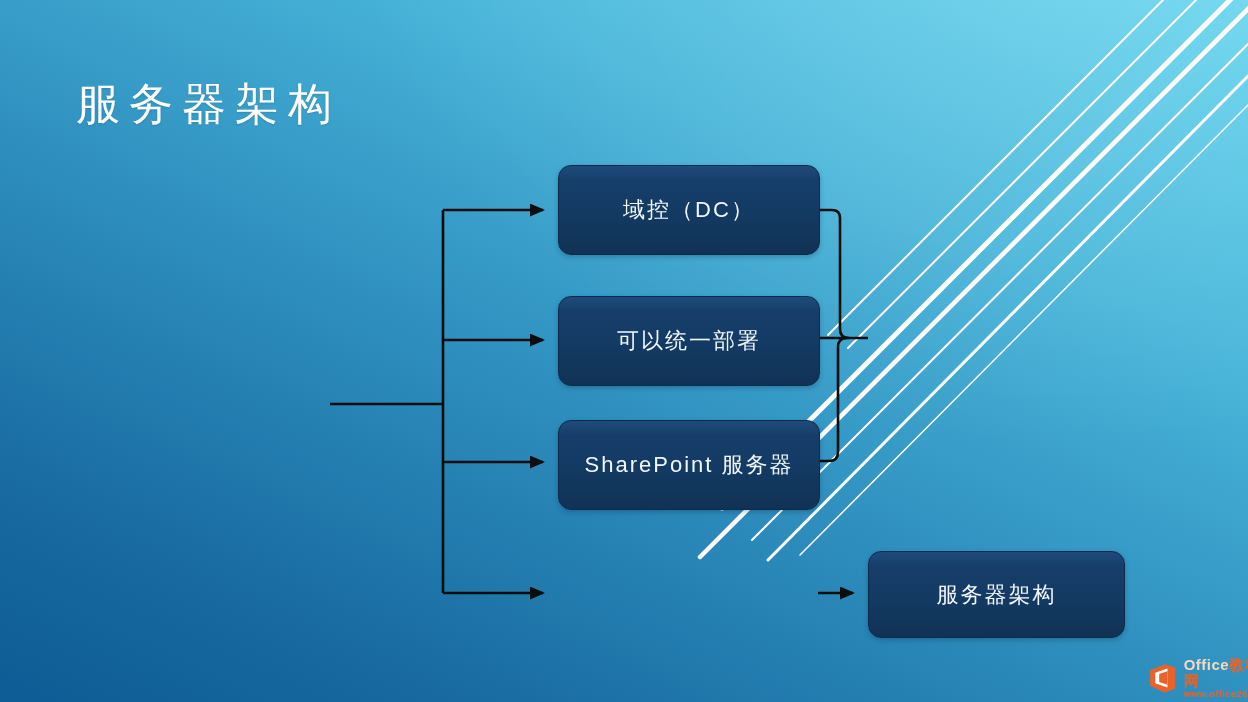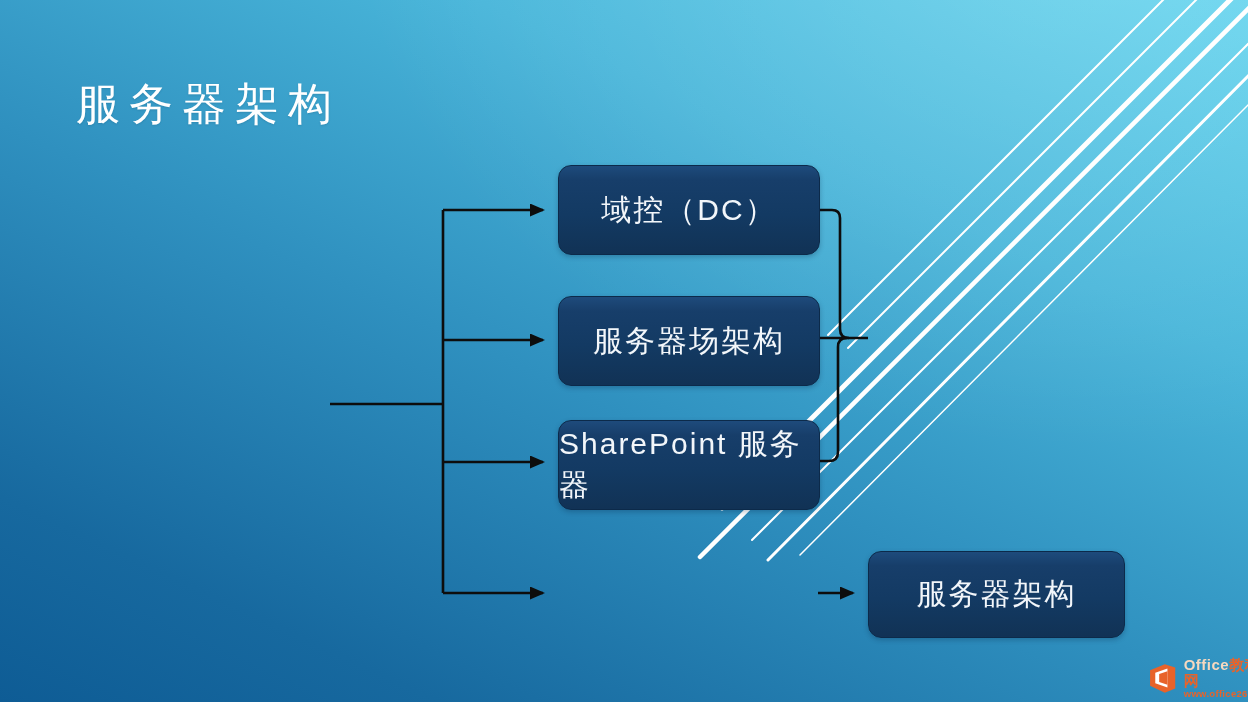--- a/index.html
+++ b/index.html
@@ -18,21 +18,21 @@
     font-size:44px;font-weight:200;color:#ffffff;
     letter-spacing:9px;line-height:1.1;
     text-shadow:0 1px 2px rgba(0,40,70,.15);
   }
   svg.layer{position:absolute;left:0;top:0;}
   .node{
     position:absolute;display:flex;align-items:center;justify-content:center;
     background:linear-gradient(180deg,#1e4b7c 0%,#173e6a 16%,#133a63 55%,#113255 100%);
     border:1px solid #0c2a4a;border-radius:13px;
     box-shadow:0 2px 5px rgba(0,25,55,.25);
-    color:#f2f6fa;font-size:30px;font-weight:300;letter-spacing:2px;
+    color:#f2f6fa;font-size:22px;font-weight:300;letter-spacing:2px;
   }
   .watermark{
     position:absolute;left:1144px;top:658px;height:40px;
     display:flex;align-items:center;gap:5px;
   }
   .wm-text{display:flex;flex-direction:column;line-height:1.05;}
   .wm-brand{font-size:15px;font-weight:bold;letter-spacing:0.5px;}
   .wm-brand .en{color:#f6d8bf;margin-top:28px;}
   .wm-brand .cn{color:#e8632a;}
   .wm-url{font-size:9.5px;font-weight:bold;color:#e8632a;letter-spacing:0.3px;}
@@ -78,21 +78,21 @@
   </svg>
 
   <div class="slide-title">服务器架构</div>
 
 
   <div class="node" style="left:558px;top:165px;width:260px;height:88px">
     <span>域控（DC）</span>
   </div>
 
   <div class="node" style="left:558px;top:296px;width:260px;height:88px">
-    <span>服务器场架构</span>
+    <span>可以统一部署</span>
   </div>
 
   <div class="node" style="left:558px;top:420px;width:260px;height:88px">
     <span>SharePoint 服务器</span>
   </div>
 
 
 
   <div class="node" style="left:868px;top:551px;width:255px;height:85px">
     <span>服务器架构</span>

